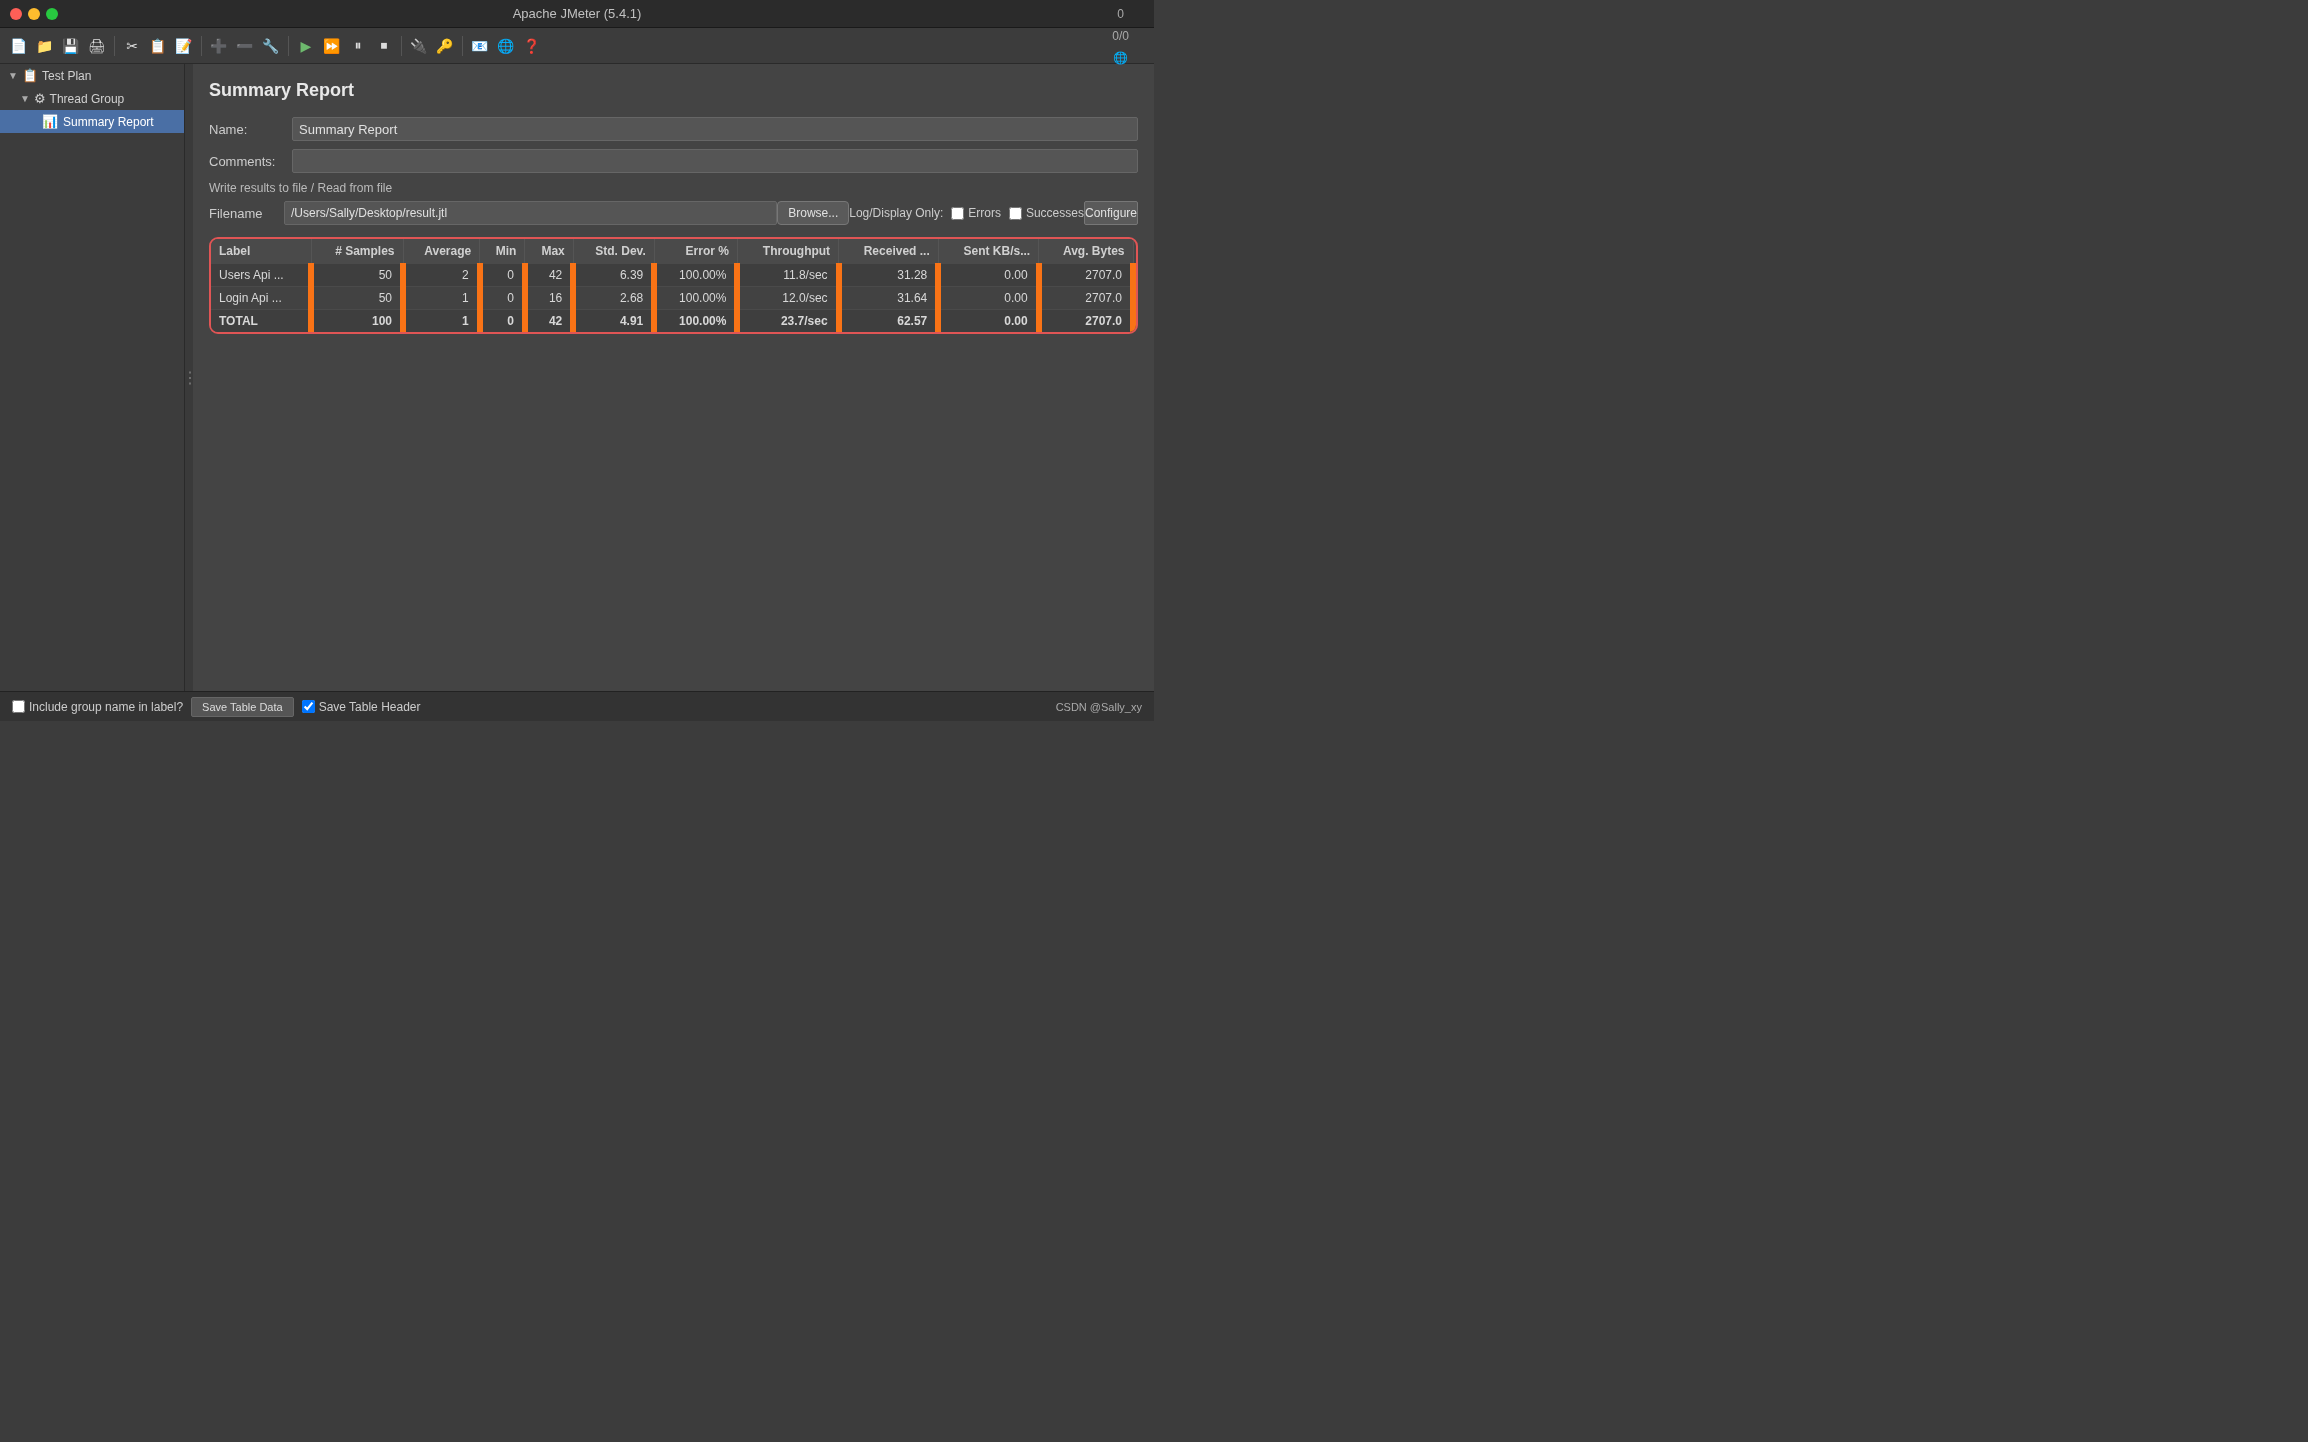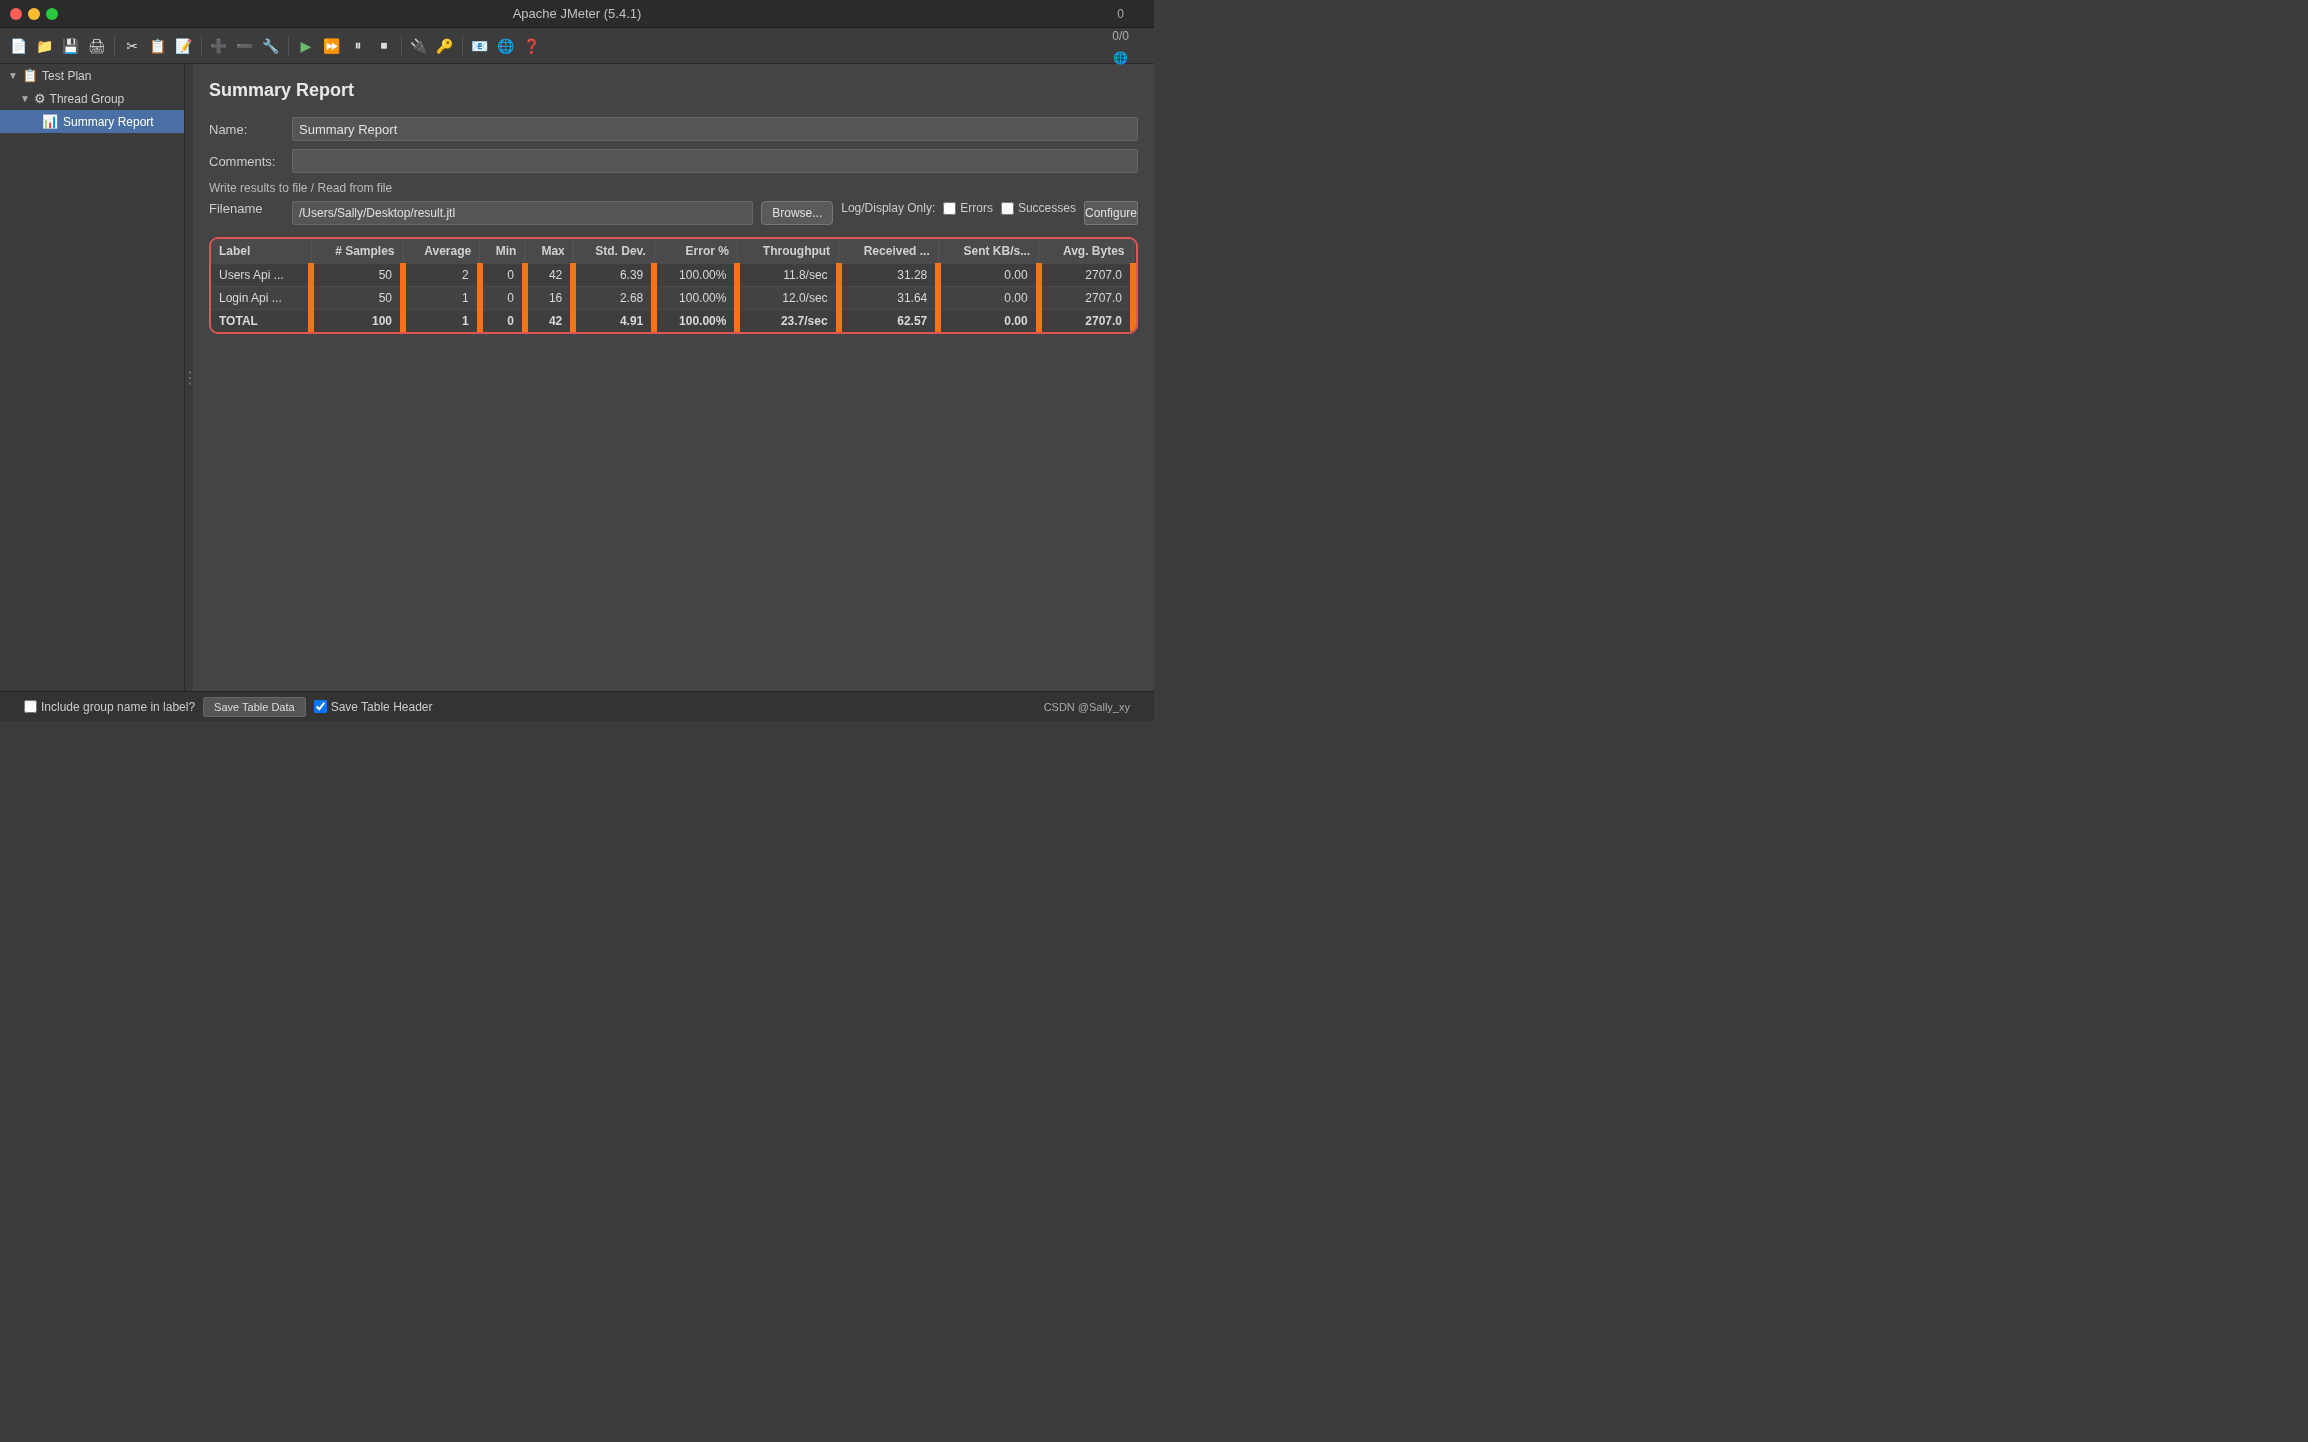--- a/index.html
+++ b/index.html
@@ -167,22 +167,21 @@
     .file-section {
       margin-bottom: 12px;
     }
     .file-note {
       font-size: 12px;
       color: #bbb;
       margin-bottom: 6px;
     }
     .filename-row {
       display: flex;
-      align-items: flex-start;
-      gap: 8px;
+      align-items: center;
     }
     .filename-label { color: #ccc; min-width: 75px; font-size: 13px; }
     .filename-input {
       flex: 1;
       background: #555;
       border: 1px solid #666;
       color: #e0e0e0;
       padding: 3px 6px;
       font-size: 12px;
       border-radius: 2px;
@@ -265,21 +264,21 @@
     tbody td:first-child { text-align: left; }
 
     
     .statusbar {
       height: 30px;
       background: #333;
       border-top: 1px solid #222;
       display: flex;
       align-items: center;
       justify-content: space-between;
-      padding: 0 24px;
+      padding: 0 12px;
       font-size: 11px;
       color: #aaa;
     }
     .statusbar-left {
       display: flex;
       align-items: center;
       gap: 8px;
     }
     .statusbar-right {
       font-size: 11px;

